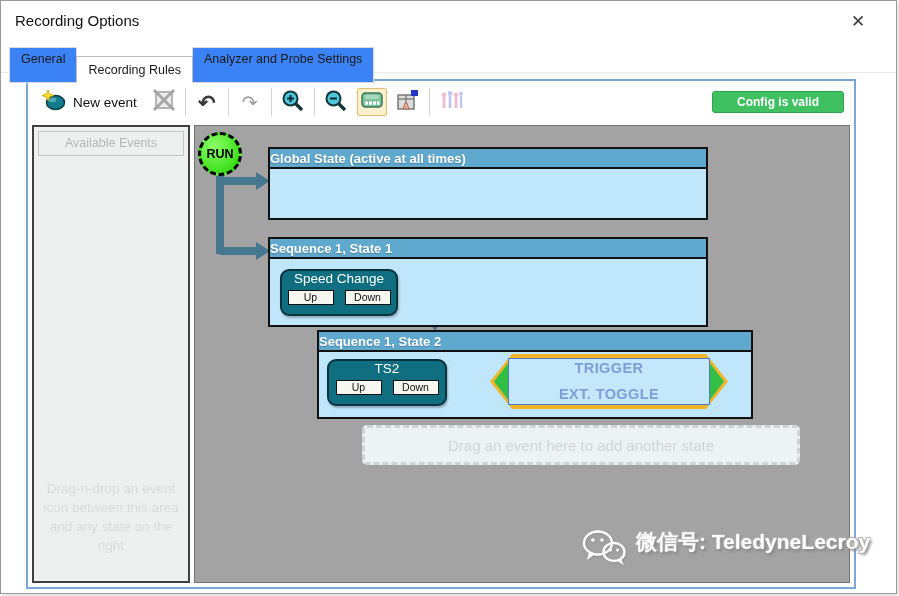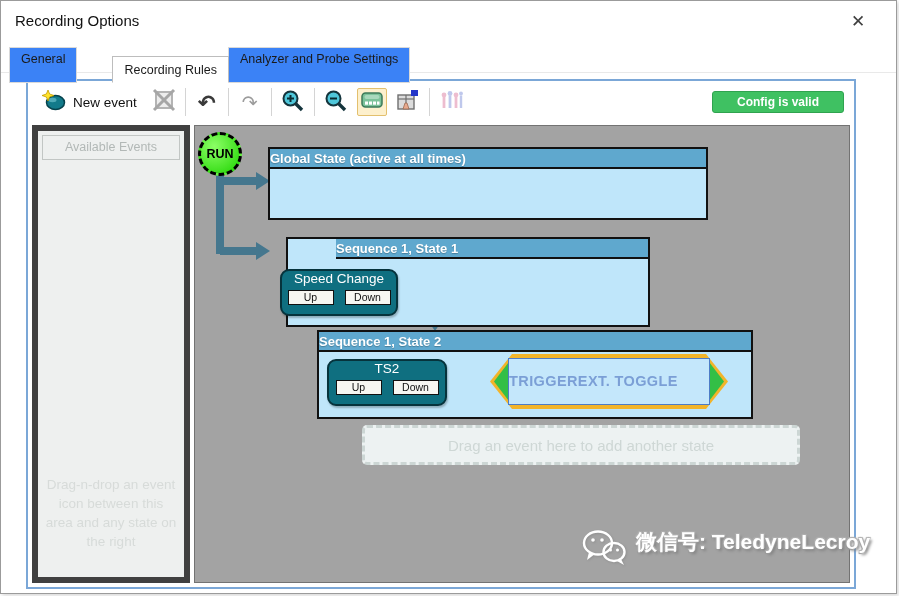--- a/index.html
+++ b/index.html
@@ -7,74 +7,74 @@
   .dialog { position:relative; width:897px; height:594px; border:1px solid #9b9b9b; background:#fff; overflow:hidden; box-shadow:2px 2px 4px rgba(0,0,0,.15); }
 
   
   .titlebar { position:absolute; left:0; top:0; right:12px; height:40px; background:#fff; }
   .title { position:absolute; left:14px; top:11px; font-size:15px; color:#121212; }
   .close-btn { position:absolute; right:14px; top:8px; width:24px; height:24px; font-size:17px; color:#404040; display:flex; align-items:center; justify-content:center; cursor:default; }
 
   
   .tabs { position:absolute; left:8px; top:46px; display:flex; align-items:flex-end; z-index:2; }
   .tab { background:#3b82f6; border:1px solid #d9d9d9; padding:4px 11px 5px 11px; font-size:12.5px; color:#1a1a1a; margin-right:-1px; height:36px; white-space:nowrap; }
-  .tab.active { background:#fff; border-color:#bdbdbd; border-bottom:1px solid #fff; height:27px; padding-top:6px; position:relative; z-index:3;margin-left:36px; }
+  .tab.active { background:#fff; border-color:#bdbdbd; border-bottom:1px solid #fff; height:27px; padding-top:6px; position:relative; z-index:3; }
   .tabline { position:absolute; left:0; right:0; top:71px; height:1px; background:#e9e9e9; }
 
   
   .mainbox { position:absolute; left:25px; top:78px; width:830px; height:510px; border:2px solid #7ba7d7; background:#fff; }
 
   
   .toolbar { position:absolute; left:0; top:0; right:0; height:42px; display:flex; align-items:center; padding:0 10px 0 14px; }
   .tb-sep { width:1px; height:28px; background:#d4d4d4; margin:0 8px; }
   .tb-btn { display:flex; align-items:center; justify-content:center; min-width:26px; height:28px; cursor:default; }
   .new-event { display:flex; align-items:center; gap:7px; margin-right:14px; }
   .new-event-label { font-size:13.5px; color:#111; }
   .glyph-undo { font-size:21px; color:#3a3a3a; font-weight:bold; line-height:1; }
   .glyph-redo { font-size:19px; color:#9c9c9c; line-height:1; }
   .hl-box { background:#fdf0cd; border:1px solid #e3c06e; border-radius:2px; padding:2px 3px; display:flex; align-items:center; justify-content:center; }
   .status-btn { margin-left:auto; background:#3fc162; border:1px solid #2fa34f; border-radius:3px; color:#fff; font-weight:bold; font-size:12px; padding:3px 0; width:132px; text-align:center; }
 
   
-  .leftpanel { position:absolute; left:4px; top:44px; bottom:4px; width:158px; background:#eef0ef; border:6px solid #404040; }
+  .leftpanel { position:absolute; left:4px; top:44px; bottom:4px; width:158px; background:#eef0ef; border:2px solid #404040; }
   .avail-header { margin:4px; border:1px solid #c2c6c4; height:25px; line-height:23px; text-align:center; color:#b2b8b6; font-size:12.5px; }
   .left-hint { position:absolute; left:6px; right:6px; bottom:26px; text-align:center; color:#d7dbd9; font-size:13.5px; line-height:19px; }
 
   .canvas { position:absolute; left:166px; top:44px; right:4px; bottom:4px; background:#a3a3a3; border:1px solid #737373; overflow:hidden; }
   .wires { position:absolute; left:0; top:0; width:657px; height:457px; }
 
   
   .run { position:absolute; left:3px; top:6px; width:44px; height:44px; border-radius:50%; border:3px dashed #000;
          background:radial-gradient(circle at 35% 30%, #8cff66, #1ed300); display:flex; align-items:center; justify-content:center;
          font-weight:bold; font-size:12.5px; color:#000; z-index:2; }
 
   
   .state { position:absolute; border:2px solid #111; background:#bfe6fa; }
   .state-header { height:20px; background:#5fa8ce; border-bottom:2px solid #111; color:#fff; font-weight:bold; font-size:13px; text-align:left; line-height:19px; text-shadow:0 1px 1px rgba(0,0,0,.25); }
   .st-global { left:73px; top:21px; width:440px; height:73px; }
-  .st-seq1 { left:91px; top:111px; width:364px; height:90px;padding-left:48px; }
+  .st-seq1 { left:73px; top:111px; width:440px; height:90px; }
   .st-seq2 { left:122px; top:204px; width:436px; height:89px; z-index:3; }
 
   
   .event { position:absolute; background:#0f6f80; border:2px solid #06333c; border-radius:9px; color:#fff; text-align:center; z-index:4;
            box-shadow:1px 2px 2px rgba(0,0,0,.25); }
   .event-name { font-size:13.5px; }
   .event-btns { display:flex; justify-content:center; gap:11px; margin-top:4px; }
   .event-btn { background:#f7f7f2; border:1px solid #111; font-size:10.5px; line-height:13px; height:15px; width:46px; color:#111; }
   .ev-speed { left:85px; top:143px; width:118px; height:47px; }
   .ev-ts2 { left:132px; top:233px; width:120px; height:47px; }
 
   
   .trigger { position:absolute; left:295px; top:228px; width:238px; height:55px; z-index:4; }
   .trig-outer { position:absolute; inset:0; background:#f2b42a;
      clip-path:polygon(0 50%, 22px 0, calc(100% - 22px) 0, 100% 50%, calc(100% - 22px) 100%, 22px 100%); }
   .trig-green { position:absolute; inset:4px; background:#33bf46;
      clip-path:polygon(0 50%, 18px 0, calc(100% - 18px) 0, 100% 50%, calc(100% - 18px) 100%, 18px 100%); }
   .trig-inner { position:absolute; left:18px; right:18px; top:4px; bottom:4px; background:#c4e7fb; border:1px solid #4d7cc7;
-     display:flex; flex-direction:row; align-items:center; justify-content:flex-start; color:#7b9fd6; font-size:14.5px; font-weight:bold; letter-spacing:.4px; line-height:19px; }
+     display:flex; flex-direction:column; align-items:center; justify-content:space-between; color:#7b9fd6; font-size:14.5px; font-weight:bold; letter-spacing:.4px; line-height:19px; }
 
   
   .dropzone { position:absolute; left:167px; top:299px; width:438px; height:40px; border:3px dashed #ccd6d4; border-radius:5px;
      background:#edf2f2; display:flex; align-items:center; justify-content:center; color:#ced7d5; font-size:15px; }
 
   
   .watermark { position:absolute; left:580px; top:527px; display:flex; align-items:flex-start; gap:9px; z-index:10; pointer-events:none; }
   .wm-text { color:#fff; font-weight:bold; font-size:21px;
      text-shadow:-1px -1px 1px #b0b0b0, 1px -1px 1px #b0b0b0, -1px 1px 1px #9a9a9a, 2px 2px 3px #808080; }
 

